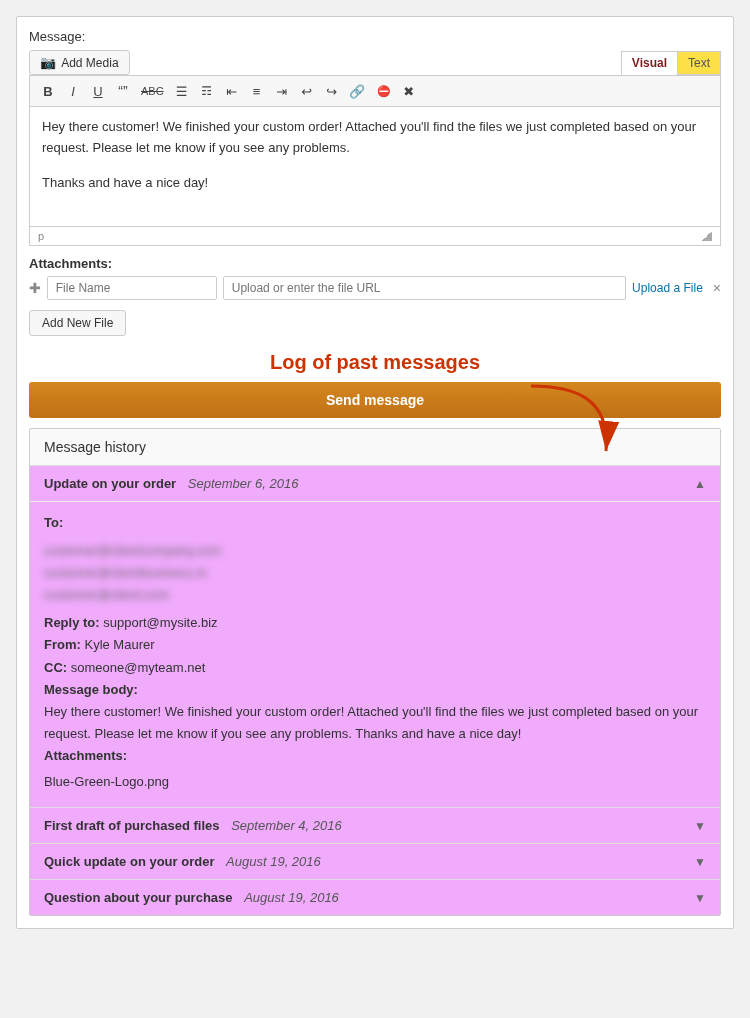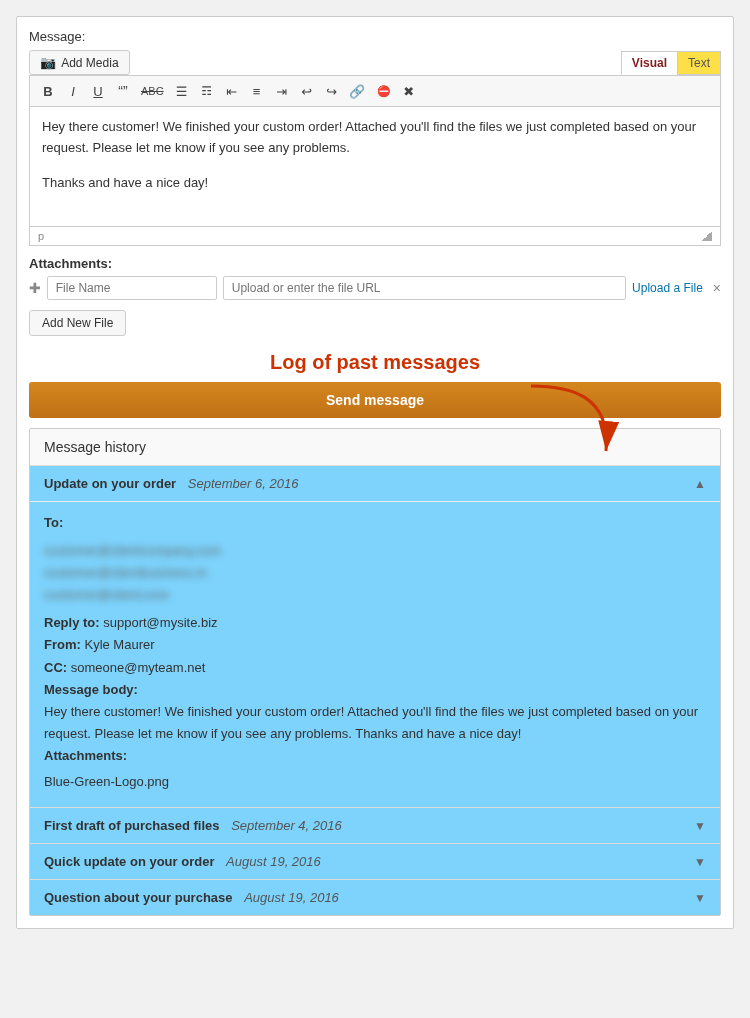--- a/index.html
+++ b/index.html
@@ -196,21 +196,21 @@
     }
     .message-history-header {
       padding: 10px 14px;
       font-size: 14px;
       font-weight: 400;
       color: #333;
       border-bottom: 1px solid #ddd;
     }
     .history-item {
       border-bottom: 1px solid #ddd;
-      background: #7dd3fc;
+      background: #f0abfc;
     }
     .history-item:last-child { border-bottom: none; }
     .history-item-header {
       display: flex;
       justify-content: space-between;
       align-items: center;
       padding: 10px 14px;
       cursor: pointer;
     }
     .history-item-title {

